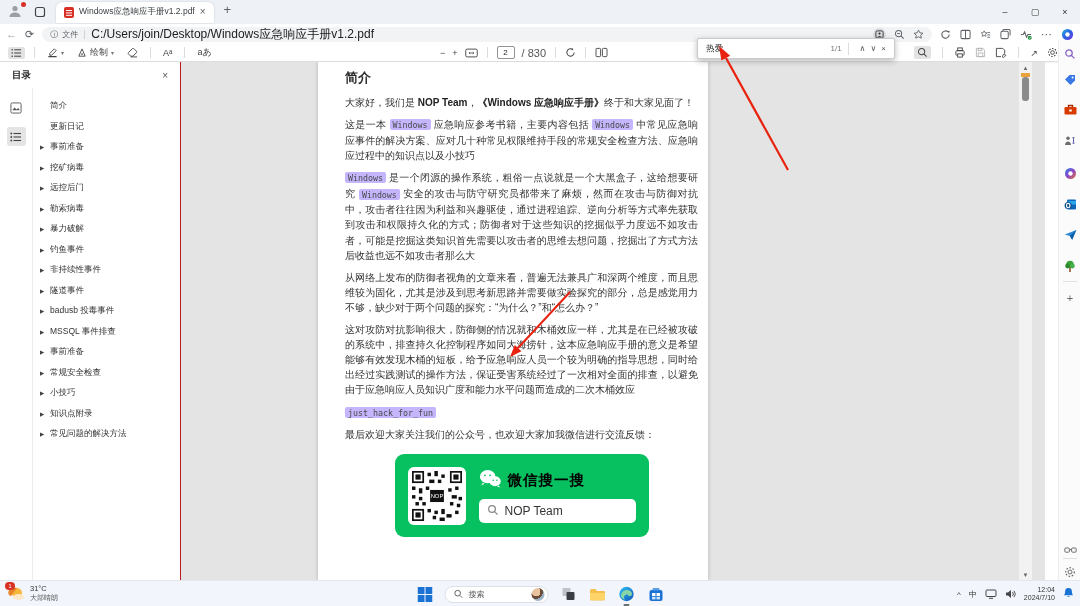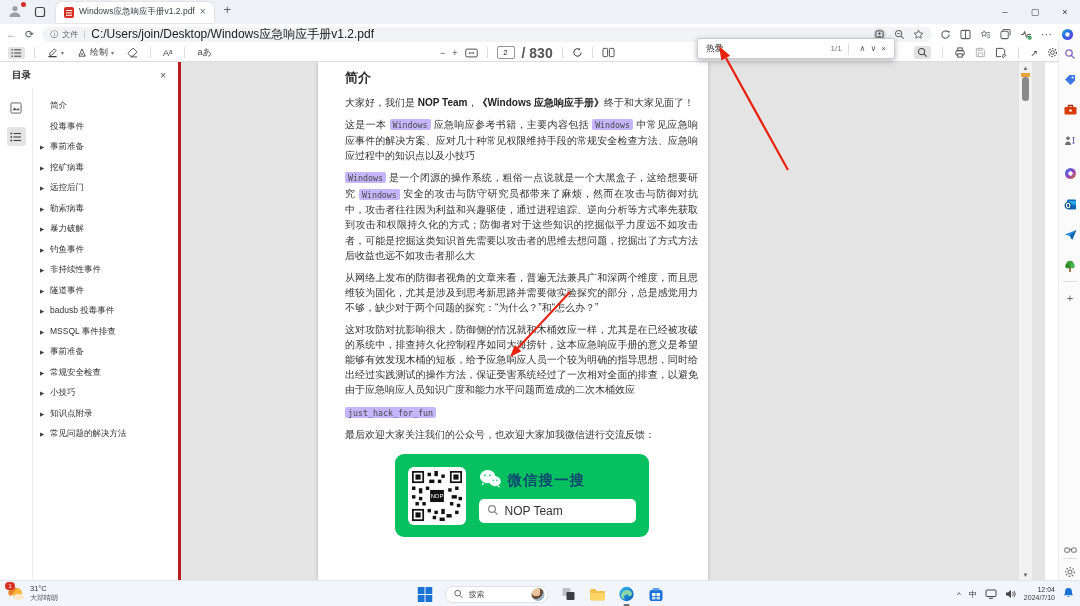--- a/index.html
+++ b/index.html
@@ -36,34 +36,34 @@
   
   .pdftoolbar{position:absolute;left:0;top:44px;width:1080px;height:18px;background:#fff;border-bottom:1px solid #dadcdf;box-shadow:0 1px 2px rgba(0,0,0,.06);display:flex;align-items:center;padding:0 8px;box-sizing:border-box;font-size:9px;color:#444;}
   .pt-group{display:flex;align-items:center;gap:7px;}
   .pt-center{position:absolute;left:440px;display:flex;align-items:center;gap:7px;}
   .pt-right{position:absolute;right:22px;display:flex;align-items:center;gap:9px;}
   .pt-btn{display:flex;align-items:center;gap:3px;padding:1px 3px;border-radius:2px;}
   .pt-btn.active{background:#e3e3e3;}
   .pt-sep{width:1px;height:11px;background:#dcdcdc;margin:0 2px;}
   .chev{font-size:6px;color:#777;}
   .pageno{width:16px;height:11px;border:1px solid #949494;border-radius:2px;font-size:8px;display:flex;align-items:center;justify-content:center;color:#222;background:#fff;}
-  .pagetotal{font-size:14px;color:#555;font-weight:bold;}
+  .pagetotal{font-size:11px;color:#555;}
 
   
   .findbar{position:absolute;left:697px;top:38px;width:198px;height:21px;background:#fff;border:1px solid #c8cacc;border-radius:2px;box-shadow:0 2px 6px rgba(0,0,0,.28);display:flex;align-items:center;padding:0 8px;box-sizing:border-box;z-index:30;}
   .find-query{font-size:8.5px;color:#222;flex:1;}
   .find-count{font-size:8px;color:#777;margin-right:6px;}
   .find-sep{width:1px;height:12px;background:#ddd;margin-right:6px;}
   .find-btn{font-size:8px;color:#555;margin-left:5px;}
 
   
   .content{position:absolute;left:0;top:62px;width:1080px;height:518px;}
 
   
-  .sidebar{position:absolute;left:0;top:0;width:181px;height:518px;background:#fff;border-right:3px solid #b91c1c;box-sizing:border-box;}
+  .sidebar{position:absolute;left:0;top:0;width:181px;height:518px;background:#fff;border-right:1px solid #b91c1c;box-sizing:border-box;}
   .sb-header{height:26px;display:flex;align-items:center;justify-content:space-between;padding:0 12px;}
   .sb-title{font-size:9.5px;font-weight:bold;color:#222;}
   .sb-close{font-size:10px;color:#555;}
   .sb-body{display:flex;height:492px;}
   .sb-rail{width:33px;border-right:1px solid #ececec;display:flex;flex-direction:column;align-items:center;padding-top:10px;gap:10px;box-sizing:border-box;}
   .rail-btn{width:19px;height:19px;border-radius:3px;display:flex;align-items:center;justify-content:center;}
   .rail-btn.active{background:#e4e4e4;}
   .toc-list{flex:1;padding-top:8px;overflow:hidden;}
   .toc-item{display:flex;align-items:center;height:20.5px;padding-left:7px;}
   .toc-caret{width:10px;font-size:5.5px;color:#444;flex:0 0 auto;}
@@ -75,21 +75,21 @@
   .doc-heading{font-size:13px;font-weight:bold;color:#2c2c2c;margin:2px 0 8px 0;}
   .doc-p{font-size:10px;line-height:15.2px;color:#333;margin:0 0 6.5px 0;text-align:justify;}
   .seg-bold{font-weight:bold;color:#222;}
   .seg-code{font-family:"DejaVu Sans Mono","Liberation Mono",monospace;font-size:8.3px;background:#c4b5fd;border-radius:2px;padding:0.5px 3px;color:#475;color:#4a4a4a;}
   .seg-highlight{background:var(--highlight,#d9e021);}
 
   .wechat-card{width:254px;height:83px;background:var(--wechat,#07c160);border-radius:9px;margin:12px auto 0 auto;display:flex;align-items:center;padding:0 13px;box-sizing:border-box;}
   .qr-box{width:58px;height:58px;background:#fff;border-radius:6px;display:flex;align-items:center;justify-content:center;flex:0 0 auto;}
   .wc-right{flex:1;margin-left:13px;}
   .wc-brandrow{display:flex;align-items:center;gap:7px;margin-bottom:7px;}
-  .wc-brand{color:#0c4a6e;font-size:14.5px;font-weight:bold;letter-spacing:1px;}
+  .wc-brand{color:#000000;font-size:14.5px;font-weight:bold;letter-spacing:1px;}
   .wc-searchpill{height:24px;background:#fff;border-radius:5px;display:flex;align-items:center;padding:0 8px;gap:6px;}
   .wc-account{font-size:12px;color:#333;}
 
   
   .vscroll{position:absolute;right:13px;top:0;width:13px;height:518px;background:#f2f2f2;}
   .vs-arrow{position:absolute;left:0;width:13px;height:11px;display:flex;align-items:center;justify-content:center;font-size:6px;color:#666;}
   .vs-up{top:0;}
   .vs-down{bottom:0;}
   .vs-marker{position:absolute;left:2px;top:11px;width:9px;height:4px;background:#e8a33d;}
   .vs-thumb{position:absolute;left:3px;top:15px;width:7px;height:24px;background:#8a8a8a;border-radius:3px;}
@@ -381,21 +381,21 @@
               </svg>
           </span>
         </div>
         <div class="toc-list">
             <div class="toc-item">
               <span class="toc-caret"></span>
               <span class="toc-label">简介</span>
             </div>
             <div class="toc-item">
               <span class="toc-caret"></span>
-              <span class="toc-label">投毒事件</span>
+              <span class="toc-label">更新日记</span>
             </div>
             <div class="toc-item">
               <span class="toc-caret">▶</span>
               <span class="toc-label">事前准备</span>
             </div>
             <div class="toc-item">
               <span class="toc-caret">▶</span>
               <span class="toc-label">挖矿病毒</span>
             </div>
             <div class="toc-item">

